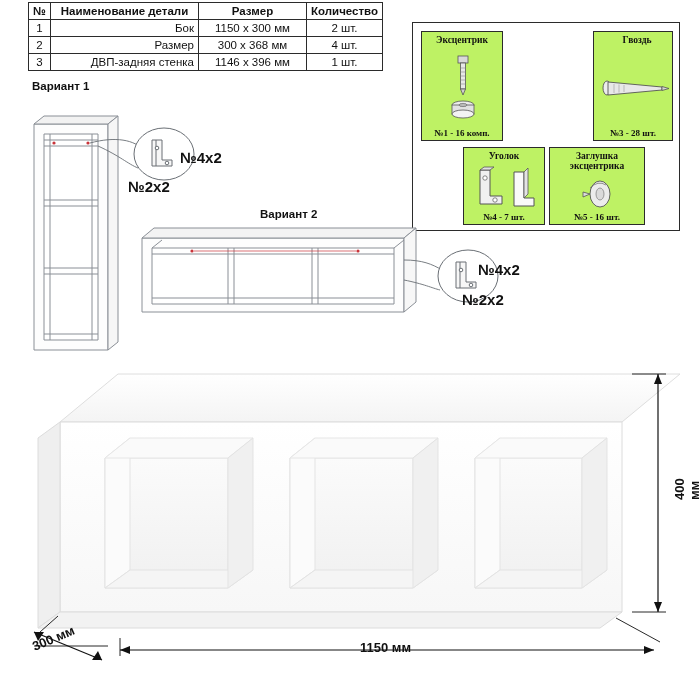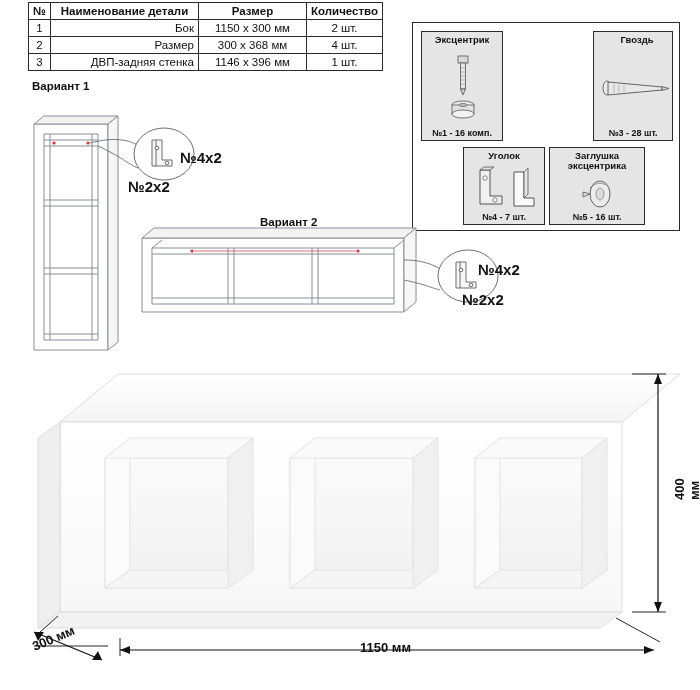--- a/index.html
+++ b/index.html
@@ -44,22 +44,23 @@
     top: 22px;
     width: 268px;
     height: 209px;
     border: 1px solid #2b2b2b;
     box-sizing: border-box;
   }
   .hw-cell {
     position: absolute;
     box-sizing: border-box;
     border: 1px solid #2b2b2b;
-    background: #e5e5e5;
+    background: #bef264;
     text-align: center;
+    font-family: Liberation Serif, serif;
   }
   .hw-title {
     font-size: 9.5px;
     font-weight: bold;
     margin-top: 3px;
     line-height: 10px;
     color: #111;
   }
   .hw-caption {
     position: absolute;
@@ -251,21 +252,21 @@
       <path d="M136 30 L146 30 L146 50 L156 50 L156 56 L136 56 Z"></path>
       <line x1="140" y1="30" x2="140" y2="56"></line>
       <circle cx="141" cy="38" r="1.8" fill="#fff"></circle>
       <circle cx="151" cy="53" r="1.8" fill="#fff"></circle>
     </g>
   </svg>
 </div>
 <div class="abs callout-label" style="left:180px; top:149px;">№4х2</div>
 <div class="abs callout-label" style="left:128px; top:178px;">№2х2</div>
 
-<div class="abs vlabel" style="left:228px; top:216px;padding-left:32px;">Вариант 2</div>
+<div class="abs vlabel" style="left:228px; top:208px;padding-left:32px;">Вариант 2</div>
 
 <div class="abs" style="left:132px; top:220px;">
   <svg width="380" height="110" viewBox="0 0 380 110">
     <g stroke="#8a8f96" stroke-width="1" fill="#ffffff">
 
       <polygon points="10,18 272,18 272,92 10,92" fill="#fdfdfd"></polygon>
       <polygon points="10,18 22,8 284,8 272,18" fill="#f3f3f3"></polygon>
       <polygon points="272,18 284,8 284,82 272,92" fill="#f7f7f7"></polygon>
 
       <polygon points="20,28 262,28 262,84 20,84" fill="#ffffff"></polygon>

